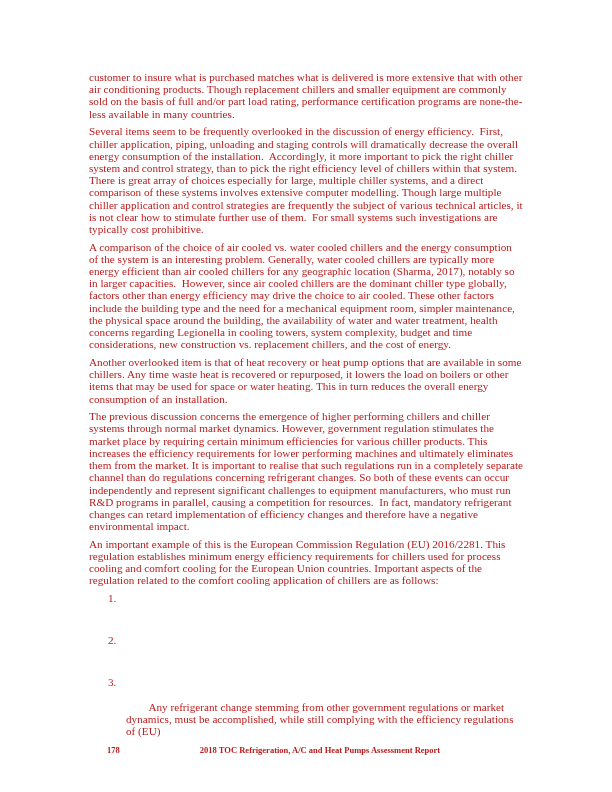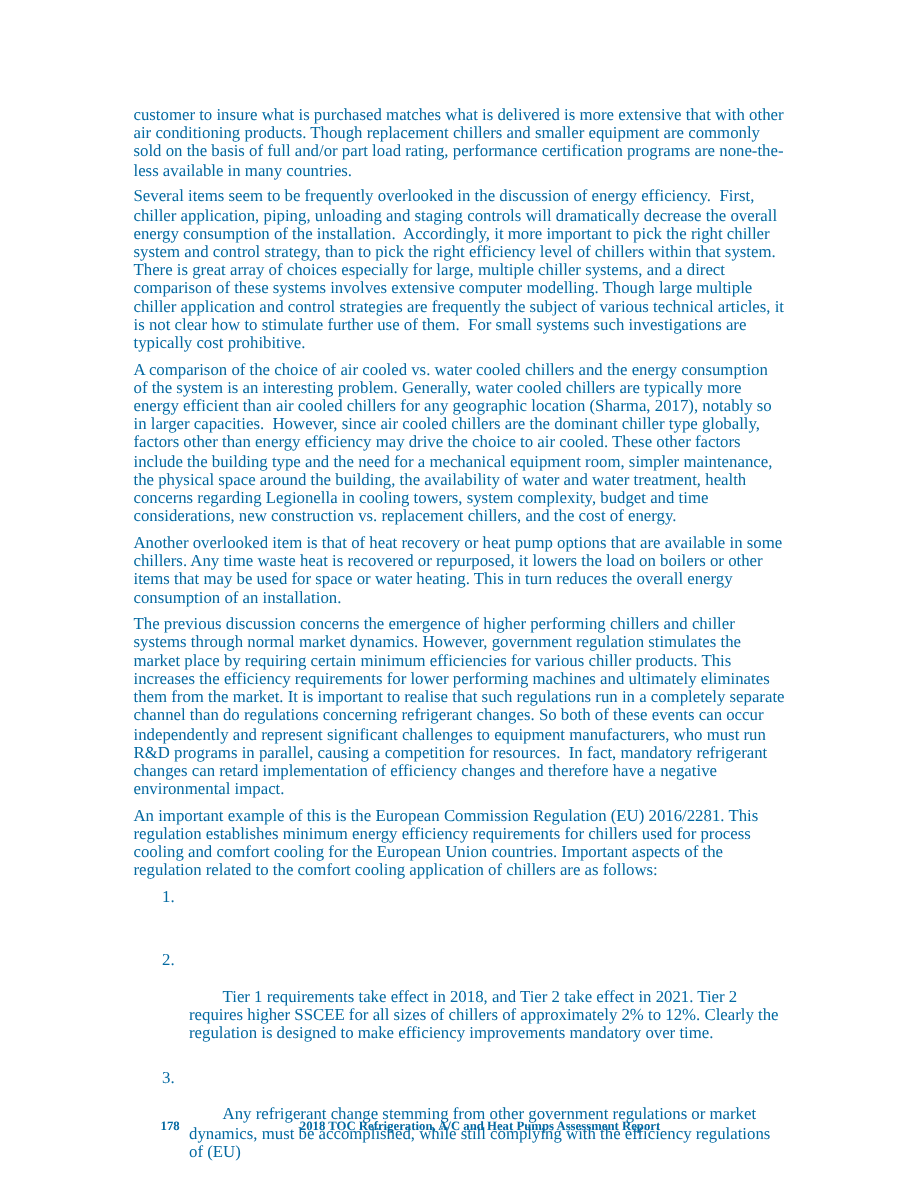--- a/index.html
+++ b/index.html
@@ -5,21 +5,21 @@
   html, body {
     margin: 0;
     padding: 0;
     background: #ffffff;
   }
   .sheet {
     position: relative;
     width: 612px;
     height: 792px;
     background: #ffffff;
-    color: #0369a1;
+    color: #b91c1c;
     font-family: "Liberation Serif", "DejaVu Serif", serif;
     overflow: hidden;
   }
   .text-block {
     position: absolute;
     left: 89px;
     top: 71px;
     width: 434px;
   }
   .text-block p {
@@ -84,21 +84,20 @@
     <p>Another overlooked item is that of heat recovery or heat pump options that are available in some chillers. Any time waste heat is recovered or repurposed, it lowers the load on boilers or other items that may be used for space or water heating. This in turn reduces the overall energy consumption of an installation.</p>
     <p>The previous discussion concerns the emergence of higher performing chillers and chiller systems through normal market dynamics. However, government regulation stimulates the market place by requiring certain minimum efficiencies for various chiller products. This increases the efficiency requirements for lower performing machines and ultimately eliminates them from the market. It is important to realise that such regulations run in a completely separate channel than do regulations concerning refrigerant changes. So both of these events can occur independently and represent significant challenges to equipment manufacturers, who must run R&amp;D programs in parallel, causing a competition for resources.  In fact, mandatory refrigerant changes can retard implementation of efficiency changes and therefore have a negative environmental impact.</p>
     <p>An important example of this is the European Commission Regulation (EU) 2016/2281. This regulation establishes minimum energy efficiency requirements for chillers used for process cooling and comfort cooling for the European Union countries. Important aspects of the regulation related to the comfort cooling application of chillers are as follows:</p>
 
     <ol class="reg-list">
       <li>
         <span class="num">1.</span>
       </li>
       <li>
         <span class="num">2.</span>
-        <span>Tier 1 requirements take effect in 2018, and Tier 2 take effect in 2021. Tier 2 requires higher SSCEE for all sizes of chillers of approximately 2% to 12%. Clearly the regulation is designed to make efficiency improvements mandatory over time.</span>
       </li>
       <li>
         <span class="num">3.</span>
         <span>Any refrigerant change stemming from other government regulations or market dynamics, must be accomplished, while still complying with the efficiency regulations of (EU)</span>
       </li>
     </ol>
   </main>
 
   <footer class="page-footer">
     <span class="page-num">178</span>

